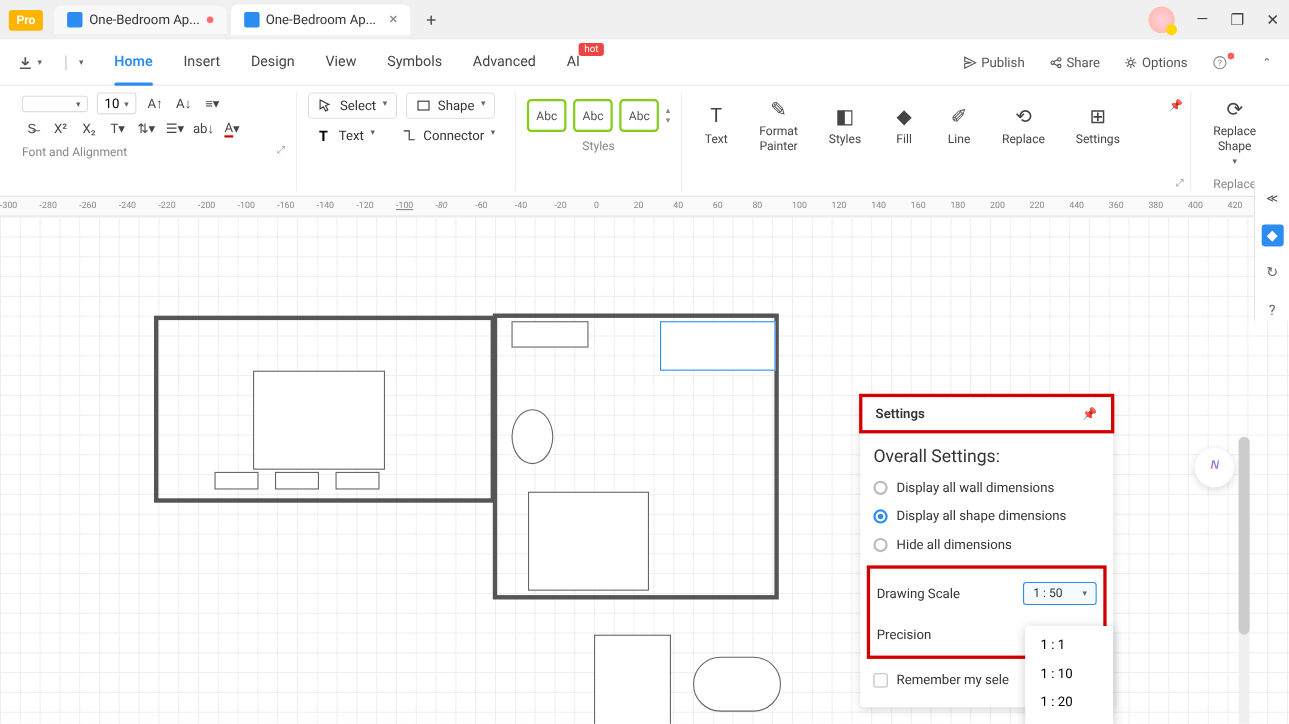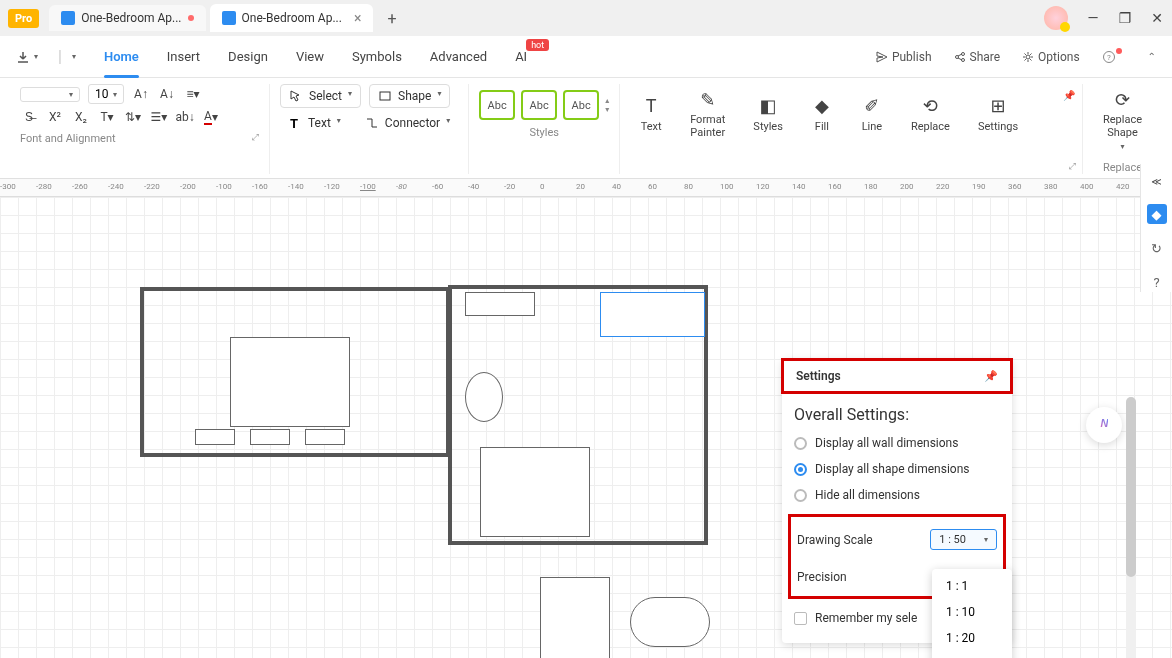--- a/index.html
+++ b/index.html
@@ -306,21 +306,21 @@
     <span style="left: 612px;">40</span>
     <span style="left: 648px;">60</span>
     <span style="left: 684px;">80</span>
     <span style="left: 720px;">100</span>
     <span style="left: 756px;">120</span>
     <span style="left: 792px;">140</span>
     <span style="left: 828px;">160</span>
     <span style="left: 864px;">180</span>
     <span style="left: 900px;">200</span>
     <span style="left: 936px;">220</span>
-    <span style="left: 972px;">190</span>
+    <span style="left: 972px;">440</span>
     <span style="left: 1008px;">360</span>
     <span style="left: 1044px;">380</span>
     <span style="left: 1080px;">400</span>
     <span style="left: 1116px;">420</span>
   </div>
 
 <div class="canvas-area">
   <div class="grid-pattern"></div>
 
   <div class="fp-outline" style="left:140px;top:90px;width:310px;height:170px"></div>

